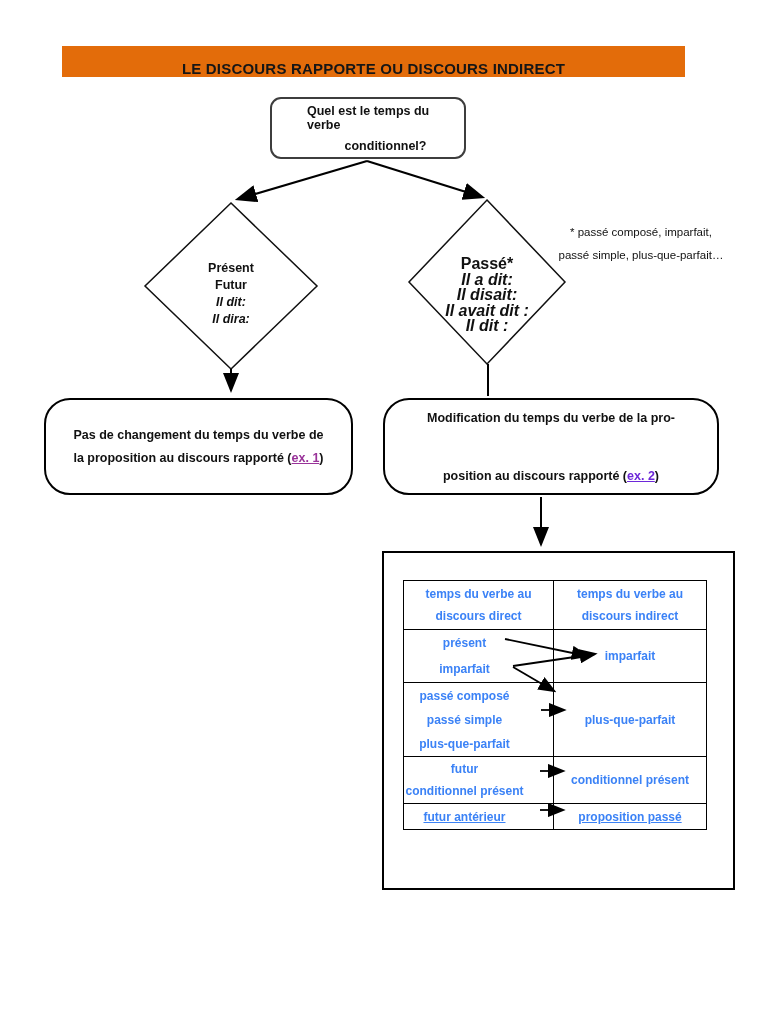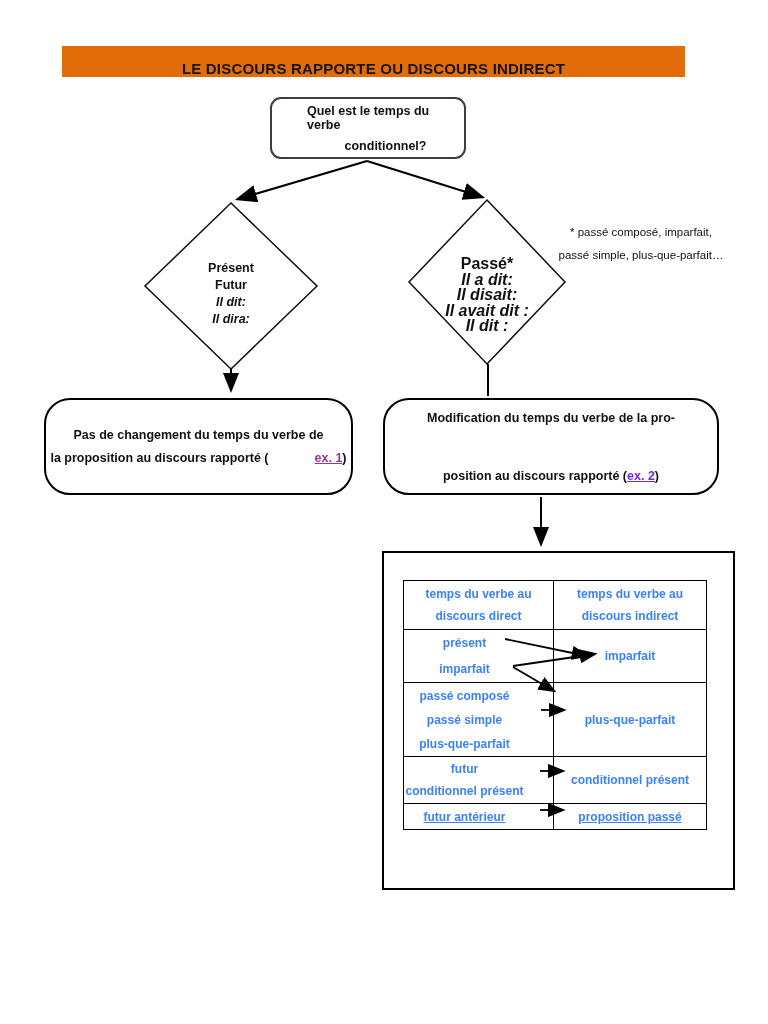--- a/index.html
+++ b/index.html
@@ -23,21 +23,21 @@
   .note { position:absolute; left:543px; top:221px; width:196px; text-align:center;
           font-size:11.5px; line-height:23px; color:#111; }
 
   .rbox { position:absolute; width:309px; height:97px; border:2px solid #000;
           border-radius:26px; background:#fff; display:flex; flex-direction:column;
           align-items:center; justify-content:center; gap:9px;
           font-size:12.5px; font-weight:bold; color:#111; text-align:center; }
   .rbox.l { left:44px;  top:398px; }
   .rbox.r { left:383px; top:398px; width:336px;gap:44px; }
   .rbox a { font-weight:bold; text-decoration:underline; }
-  a.link-ex1 { color:#993399;padding-left:46px; }
+  a.link-ex1 { color:#993399; }
   a.link-ex2 { color:#6d28d9; }
 
   .outer-rect { position:absolute; left:382px; top:551px; width:353px; height:339px;
                 border:2px solid #000; background:#fff; }
 
   .tense-table { position:absolute; left:403px; top:580px; border-collapse:collapse; }
   .tense-table td { border:1.5px solid #000; vertical-align:middle; text-align:center;
                     font-size:12px; font-weight:bold; color:#3b82f6; }
   .col-l { width:150px; } .col-r { width:153px; }
   .row-h  td { height:49px; line-height:22px; }

